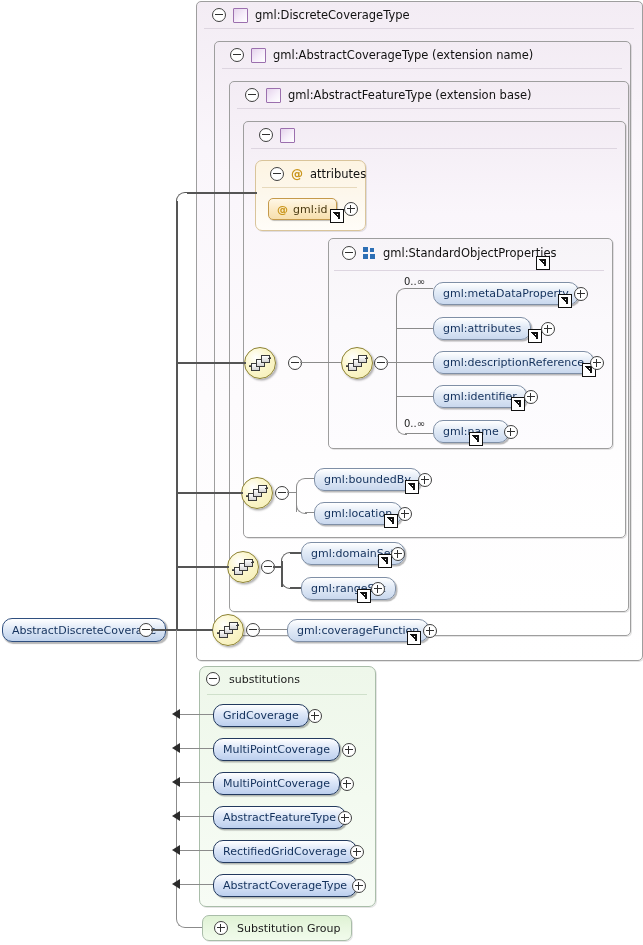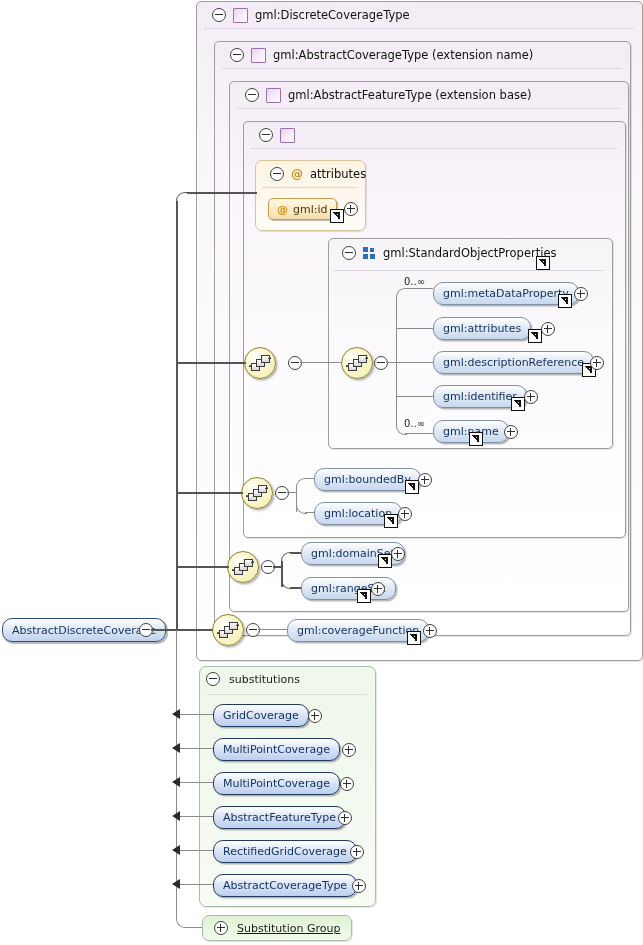--- a/index.html
+++ b/index.html
@@ -386,16 +386,16 @@
 </div>
 <div class="circ plus" style="position:absolute;left:350px;top:845px;"></div>
 
 <div class="arrowL" style="left:172px;top:879px;"></div>
 <div class="ln h" style="left:180px;top:884px;width:34px;"></div>
 <div class="elem subst" style="left:213px;top:874px;">
   <span>AbstractCoverageType</span>
 </div>
 <div class="circ plus" style="position:absolute;left:352px;top:879px;"></div>
 
-<div class="sgbox" style="left:202px;top:915px;text-decoration:underline;">
+<div class="sgbox" style="left:202px;top:915px;">
   <span class="circ plus"></span>
   <span class="ttl">Substitution Group</span>
 </div>
 
 </body></html>

